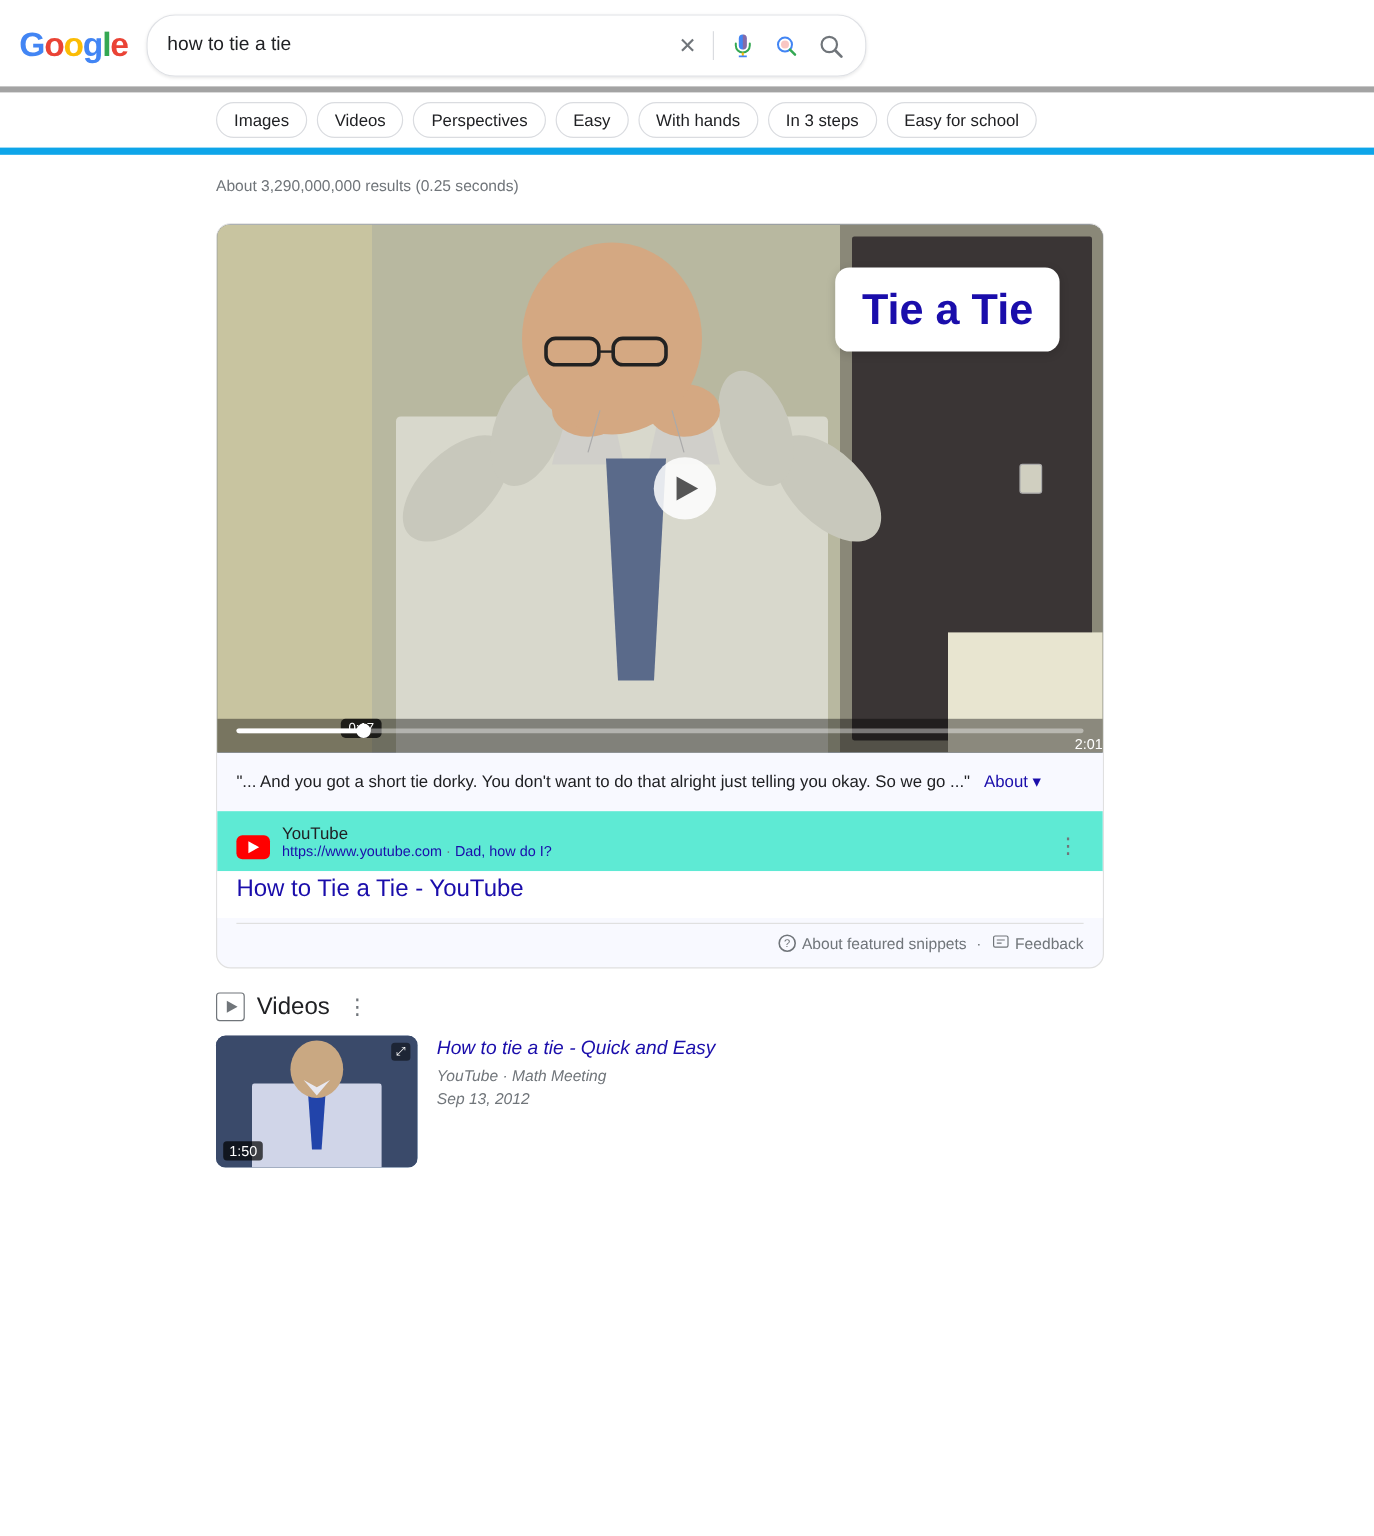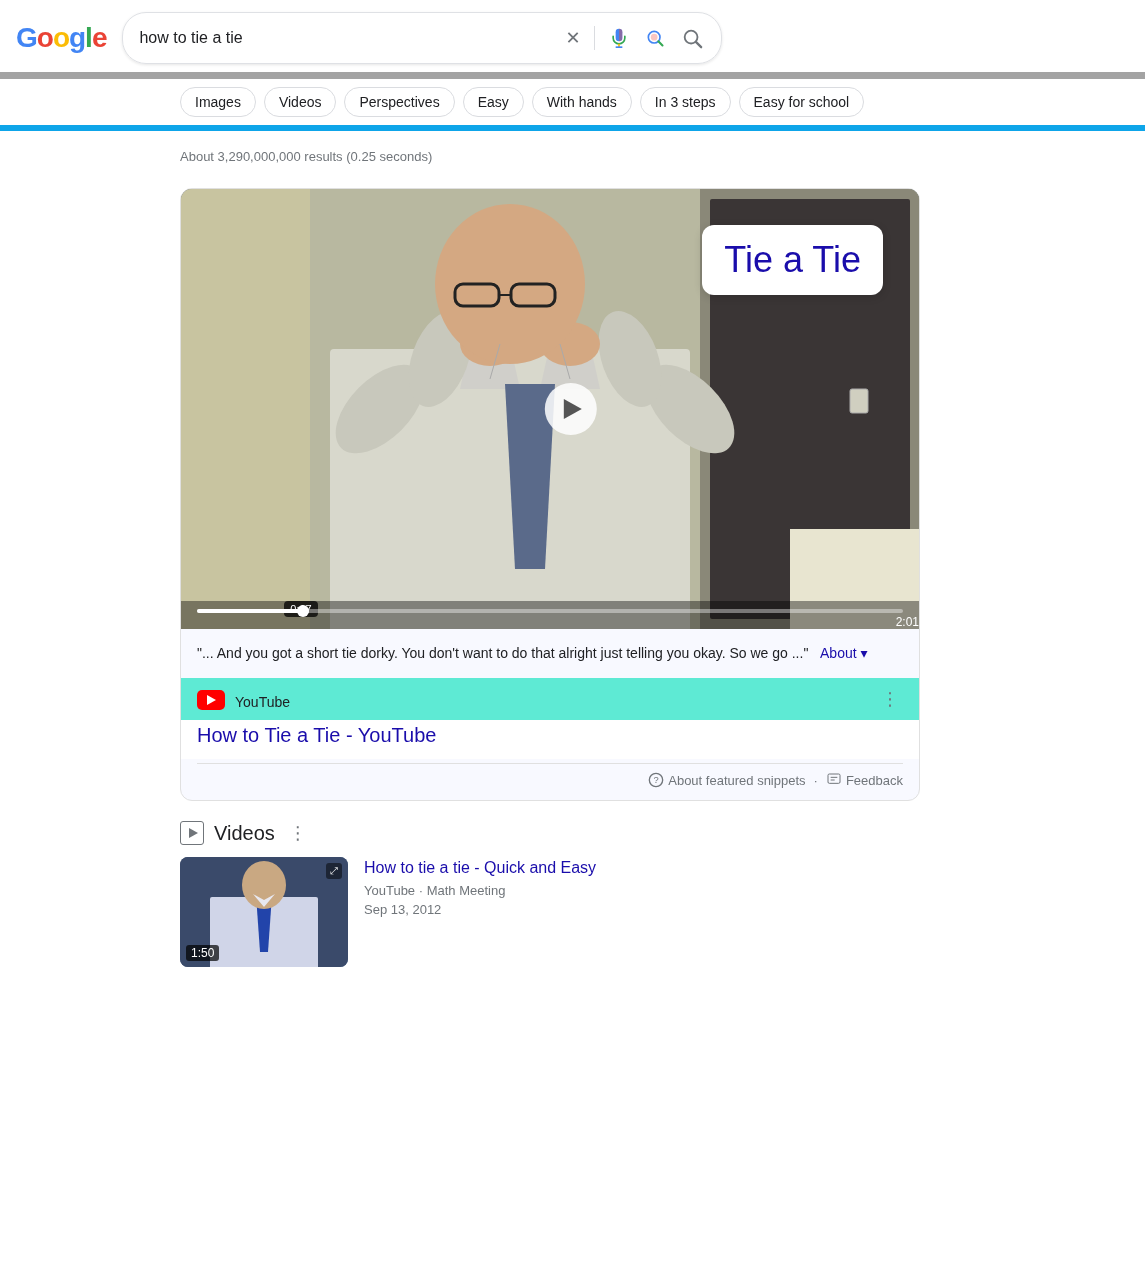--- a/index.html
+++ b/index.html
@@ -3,21 +3,21 @@
   <meta charset="utf-8">
   <style>
     * { box-sizing: border-box; margin: 0; padding: 0; }
     body { font-family: Arial, sans-serif; background: #fff; color: #202124; font-size: 14px; }
 
     
     .header {
       display: flex;
       align-items: center;
       padding: 12px 16px 8px 16px;
-      border-bottom: 7px solid #a3a3a3;
+      border-bottom: 5px solid #a3a3a3;
       gap: 16px;
     }
     .google-logo {
       font-size: 28px;
       font-weight: bold;
       letter-spacing: -1px;
       flex-shrink: 0;
     }
     .logo-g { color: #4285F4; }
     .logo-o1 { color: #EA4335; }
@@ -116,21 +116,21 @@
     }
 
     .tie-a-tie-badge {
       position: absolute;
       top: 36px;
       right: 36px;
       background: white;
       border-radius: 12px;
       padding: 14px 22px;
       font-size: 36px;
-      font-weight: normal;
+      font-weight: bold;
       color: #1a0dab;
       box-shadow: 0 2px 8px rgba(0,0,0,0.15);
     }
 
     .play-btn {
       width: 52px;
       height: 52px;
       background: rgba(255,255,255,0.85);
       border-radius: 50%;
       display: flex;
@@ -370,21 +370,21 @@
       align-items: center;
       justify-content: center;
     }
     .play-tri-small {
       width: 0; height: 0;
       border-top: 7px solid transparent;
       border-bottom: 7px solid transparent;
       border-left: 13px solid #555;
       margin-left: 3px;
     }
-    .video-meta { flex: 1; }
+    .video-meta { flex: 1; font-style: italic; }
     .video-result-title {
       font-size: 16px;
       color: #1a0dab;
       text-decoration: none;
       line-height: 1.4;
     }
     .video-result-source {
       font-size: 13px;
       color: #70757a;
       margin-top: 4px;
@@ -509,20 +509,24 @@
       &nbsp;
       <button class="more-btn">About ▾</button>
     </div>
 
     <div class="source-row">
       <div class="yt-icon">
         <div class="yt-play"></div>
       </div>
       <div class="source-info">
         <div class="source-name">YouTube</div>
+        <div class="source-url">
+          <span>https://www.youtube.com</span>
+          · <span>Dad, how do I?</span>
+        </div>
       </div>
       <button class="three-dot icon-btn">⋮</button>
     </div>
 
     <a href="#" class="video-title-link">How to Tie a Tie - YouTube</a>
 
     <div style="padding: 0 16px 8px;">
       <div class="snippet-footer">
         <div class="about-snippets">
           <svg width="16" height="16" viewBox="0 0 24 24" fill="none">

